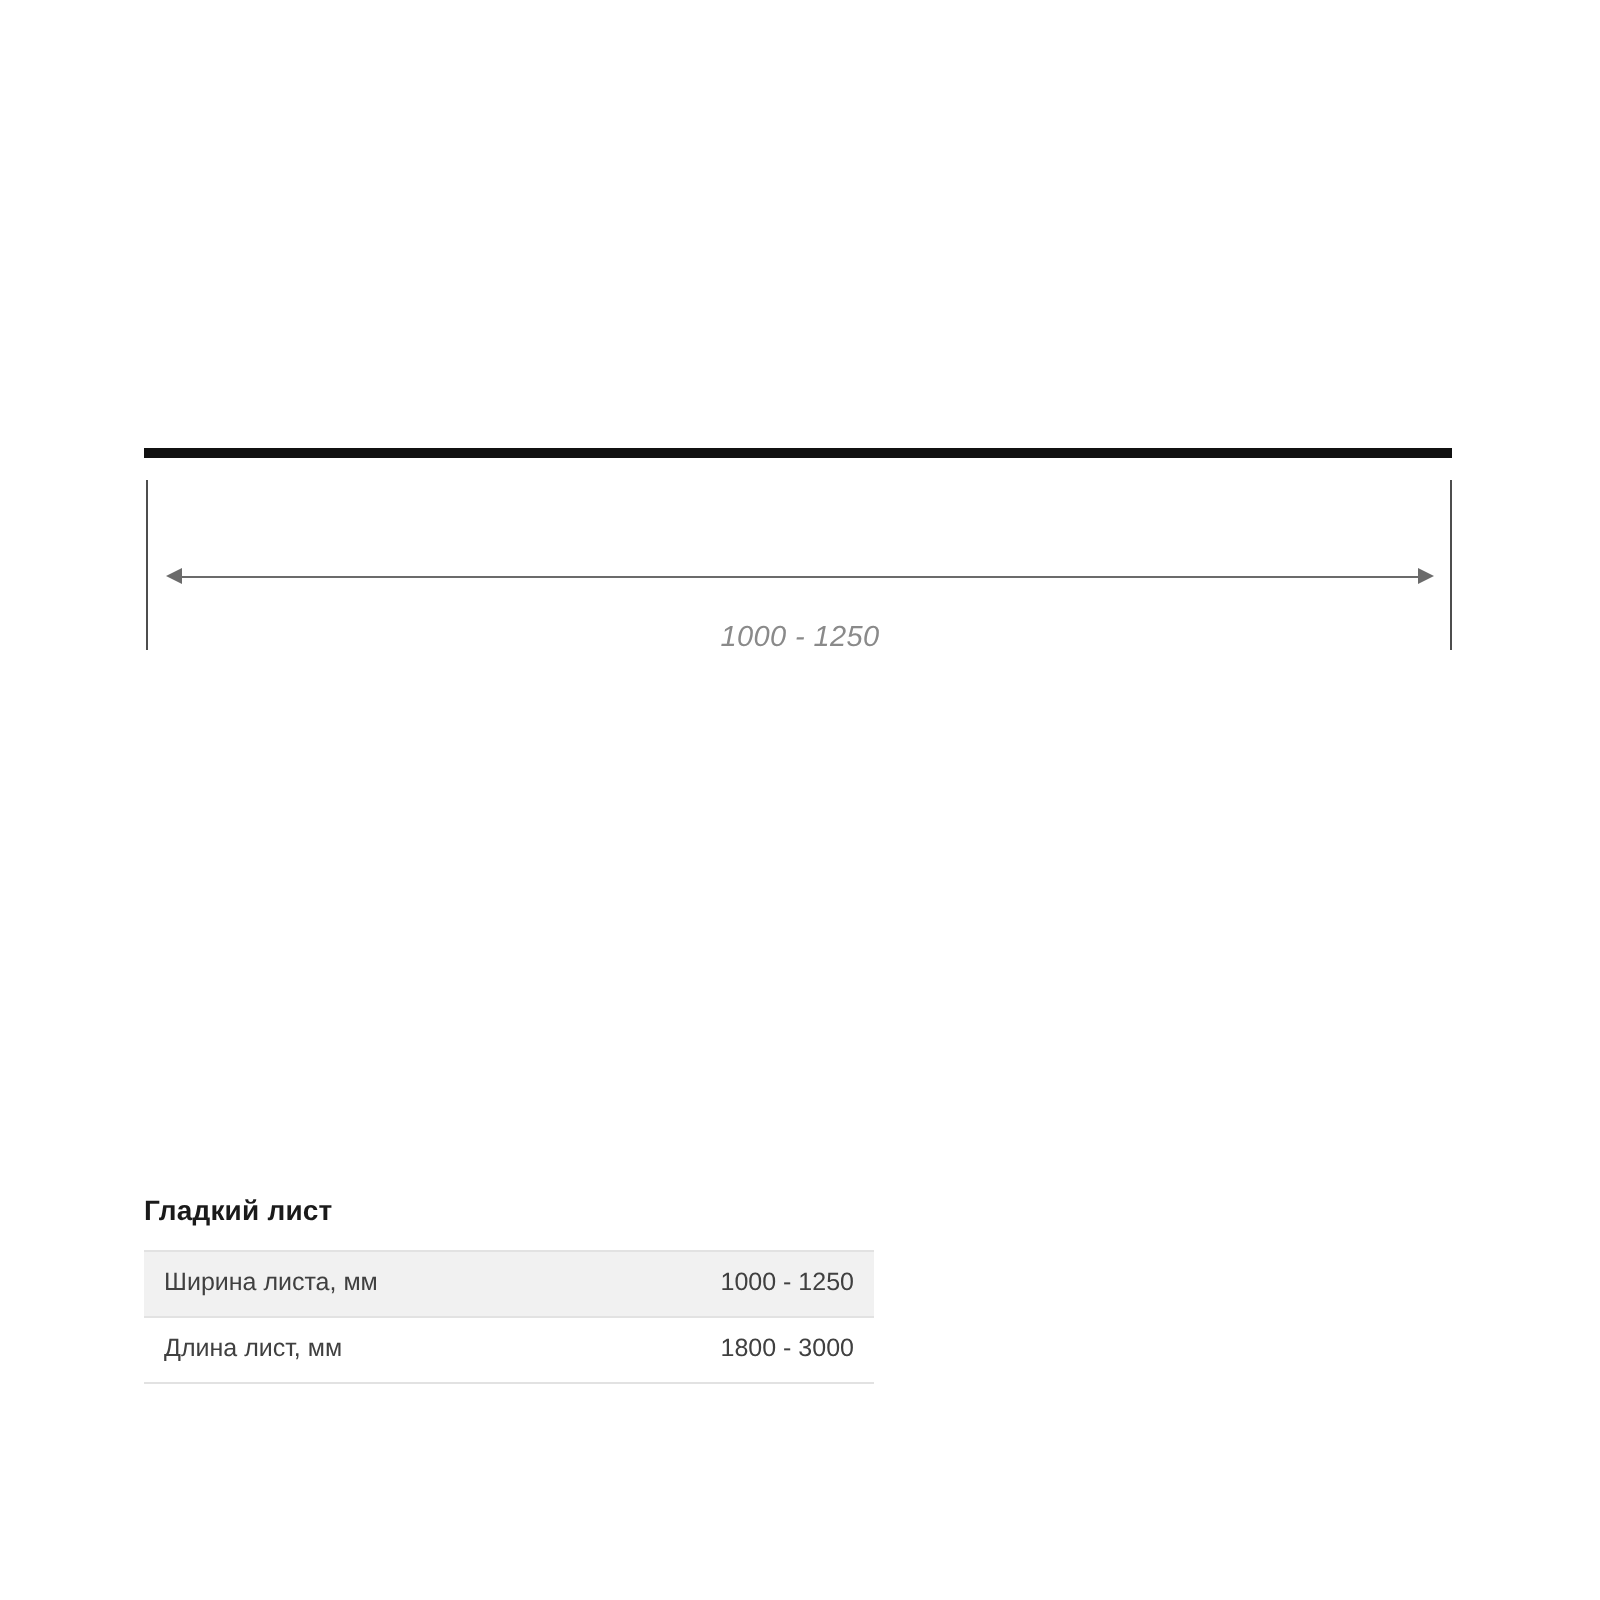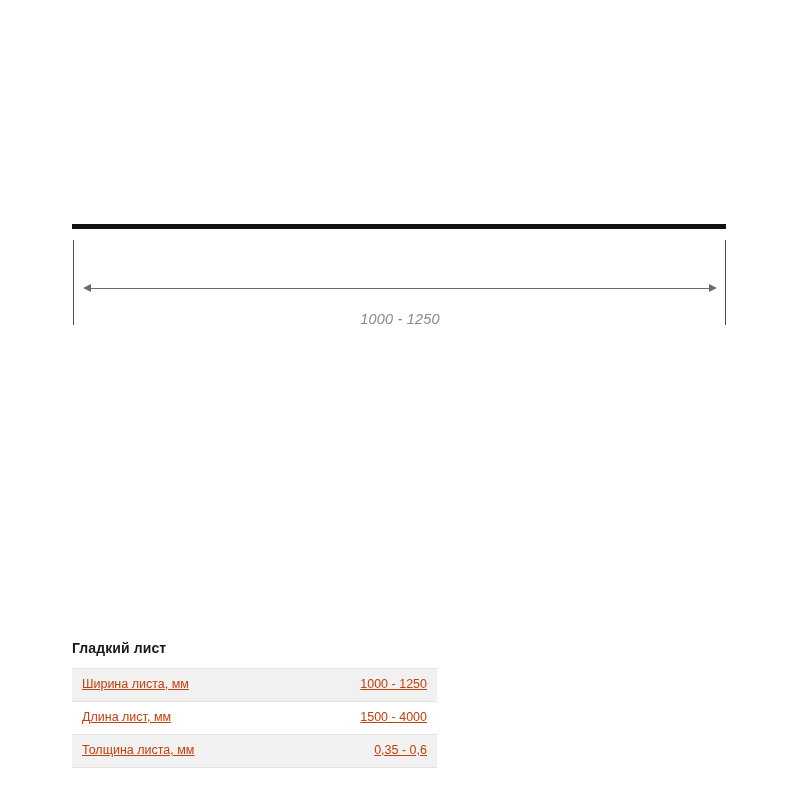--- a/index.html
+++ b/index.html
@@ -80,35 +80,33 @@
     color: #8a8a8a;
     letter-spacing: .2px;
   }
 
   
   #spec {
     position: absolute;
     left: 72px;
     top: 597px;
     width: 365px;
-    margin-top: 43px;
   }
   .spec-title {
     font-size: 14px;
     font-weight: bold;
     color: #1a1a1a;
     margin: 0 0 12px 0;
     letter-spacing: .1px;
   }
   table.spec-table {
     border-collapse: collapse;
     width: 365px;
     font-size: 12.5px;
-    color: #c2410c;
-    text-decoration: underline;
+    color: #404040;
   }
   table.spec-table tr.odd td {
     background: #f1f1f1;
   }
   table.spec-table tr.even td {
     background: #ffffff;
   }
   table.spec-table td {
     padding: 8px 10px 9px 10px;
     border-bottom: 1px solid #e2e2e2;
@@ -148,21 +146,17 @@
   <div class="spec-title">Гладкий лист</div>
 
   <table class="spec-table">
     <tbody>
       <tr class="odd">
         <td class="param">Ширина листа, мм</td>
         <td class="value">1000 - 1250</td>
       </tr>
       <tr class="even">
         <td class="param">Длина лист, мм</td>
-        <td class="value">1500 - 4000</td>
-      </tr>
-      <tr class="odd">
-        <td class="param">Толщина листа, мм</td>
-        <td class="value">0,35 - 0,6</td>
+        <td class="value">1800 - 3000</td>
       </tr>
     </tbody>
   </table>
 </div>
 
 </body></html>

